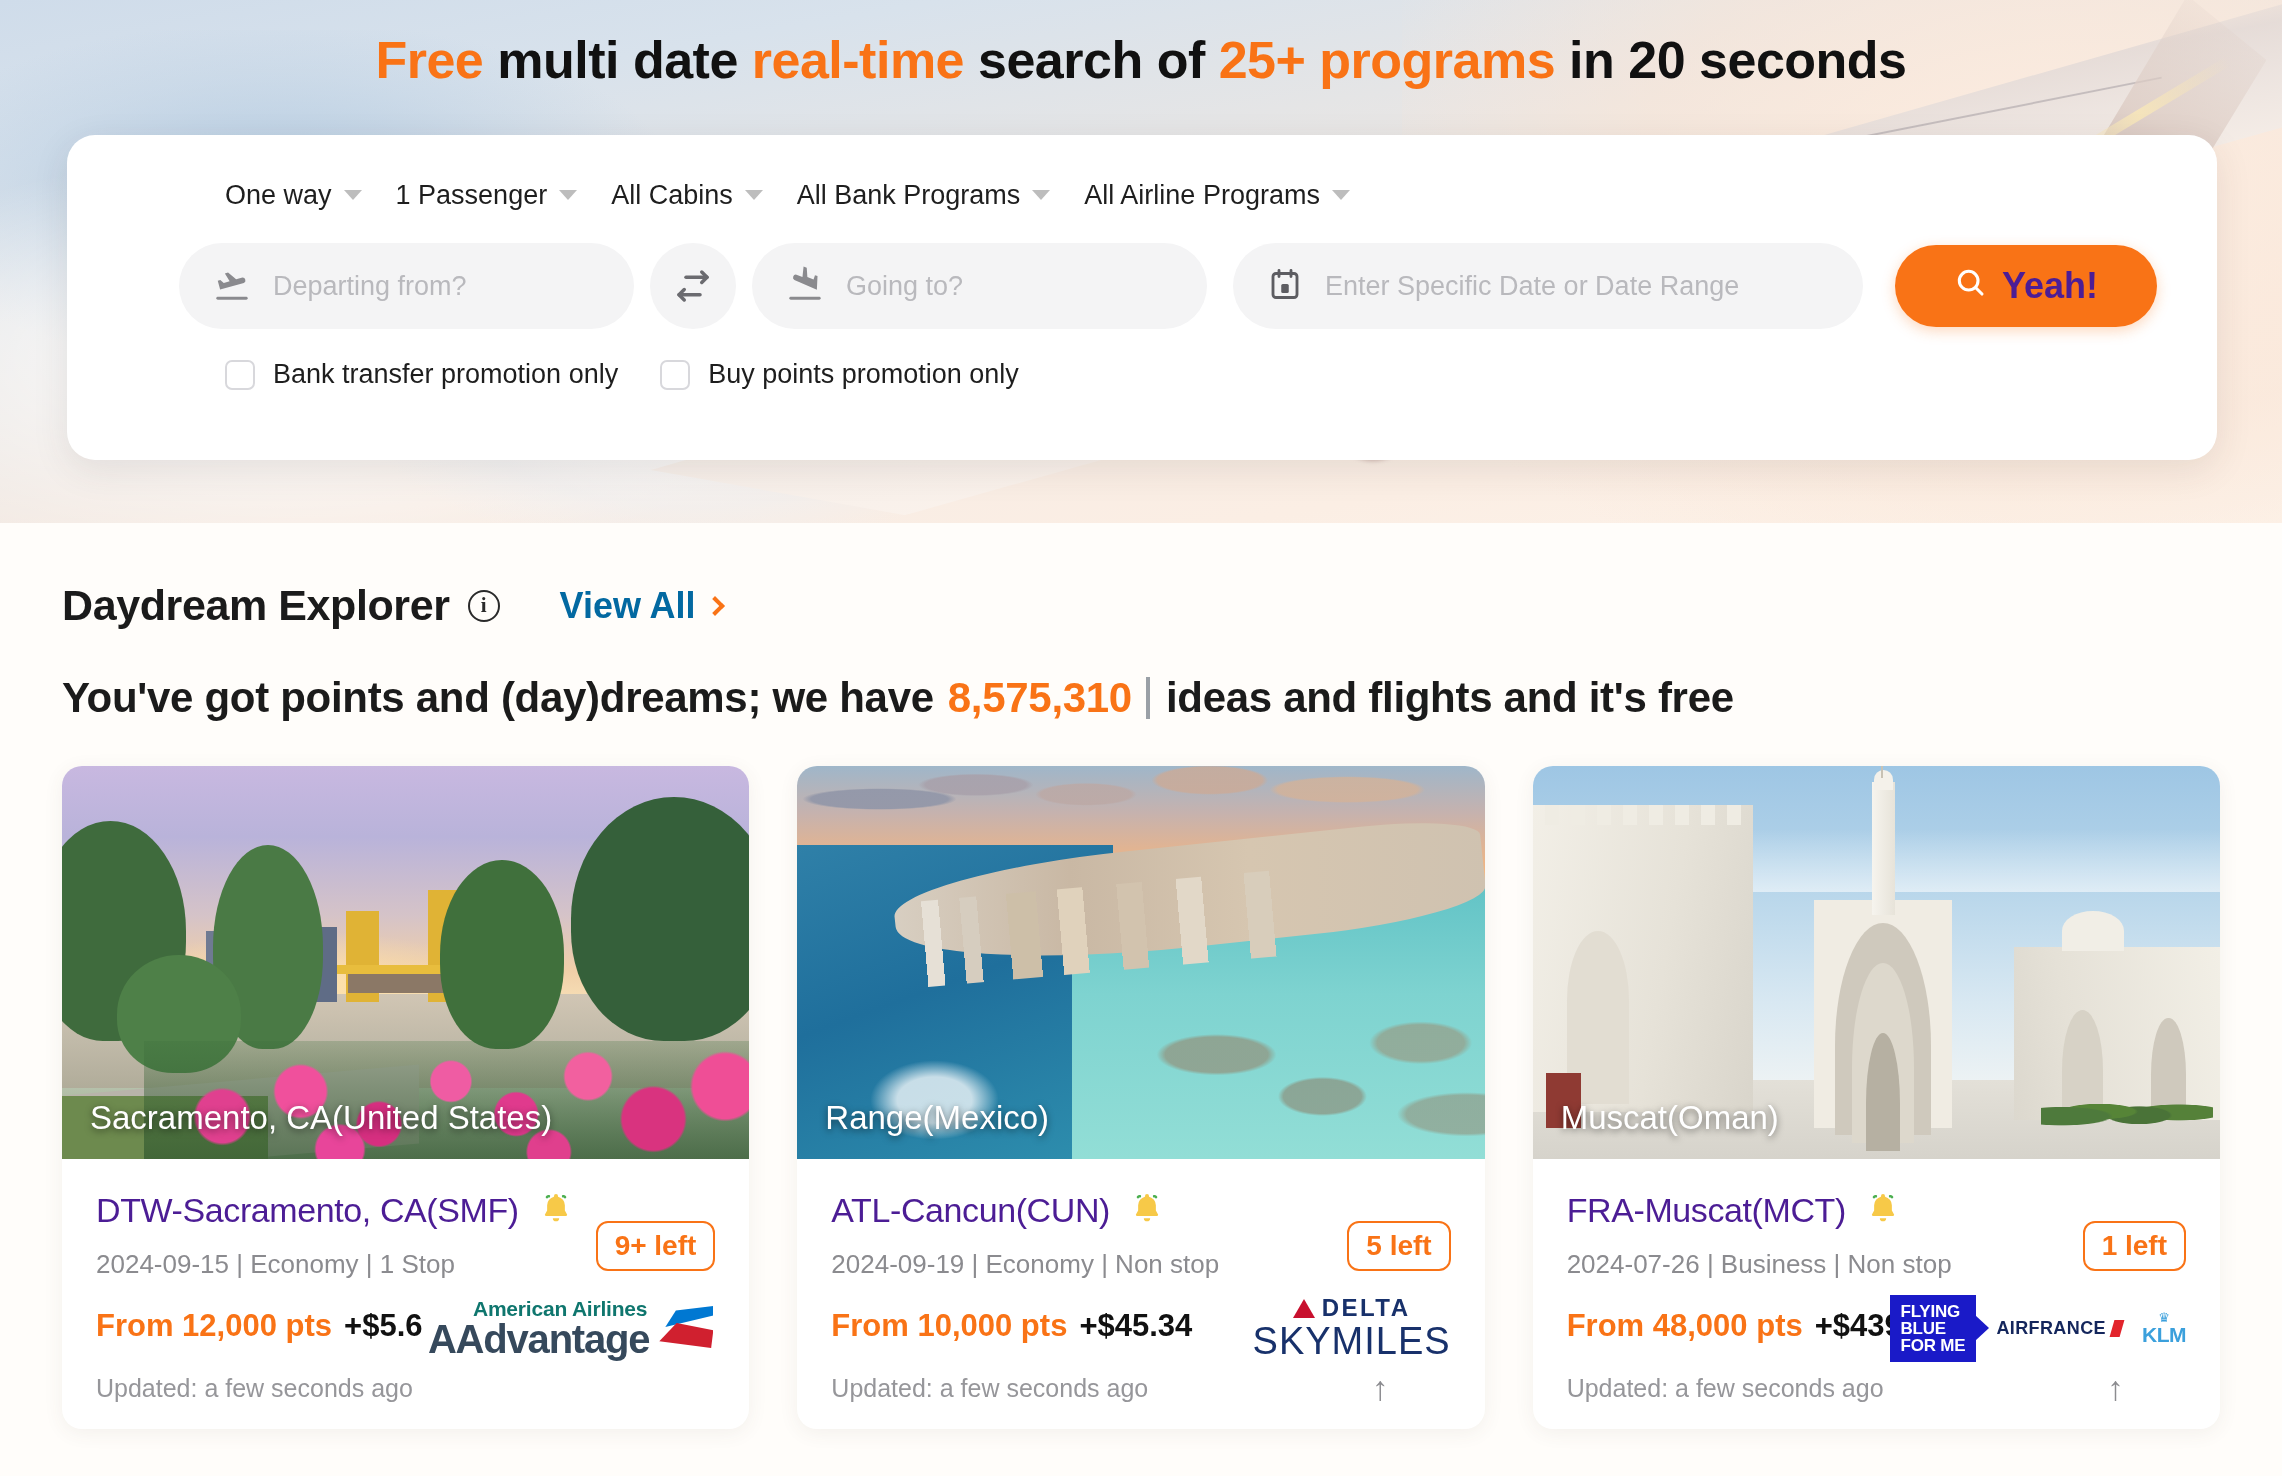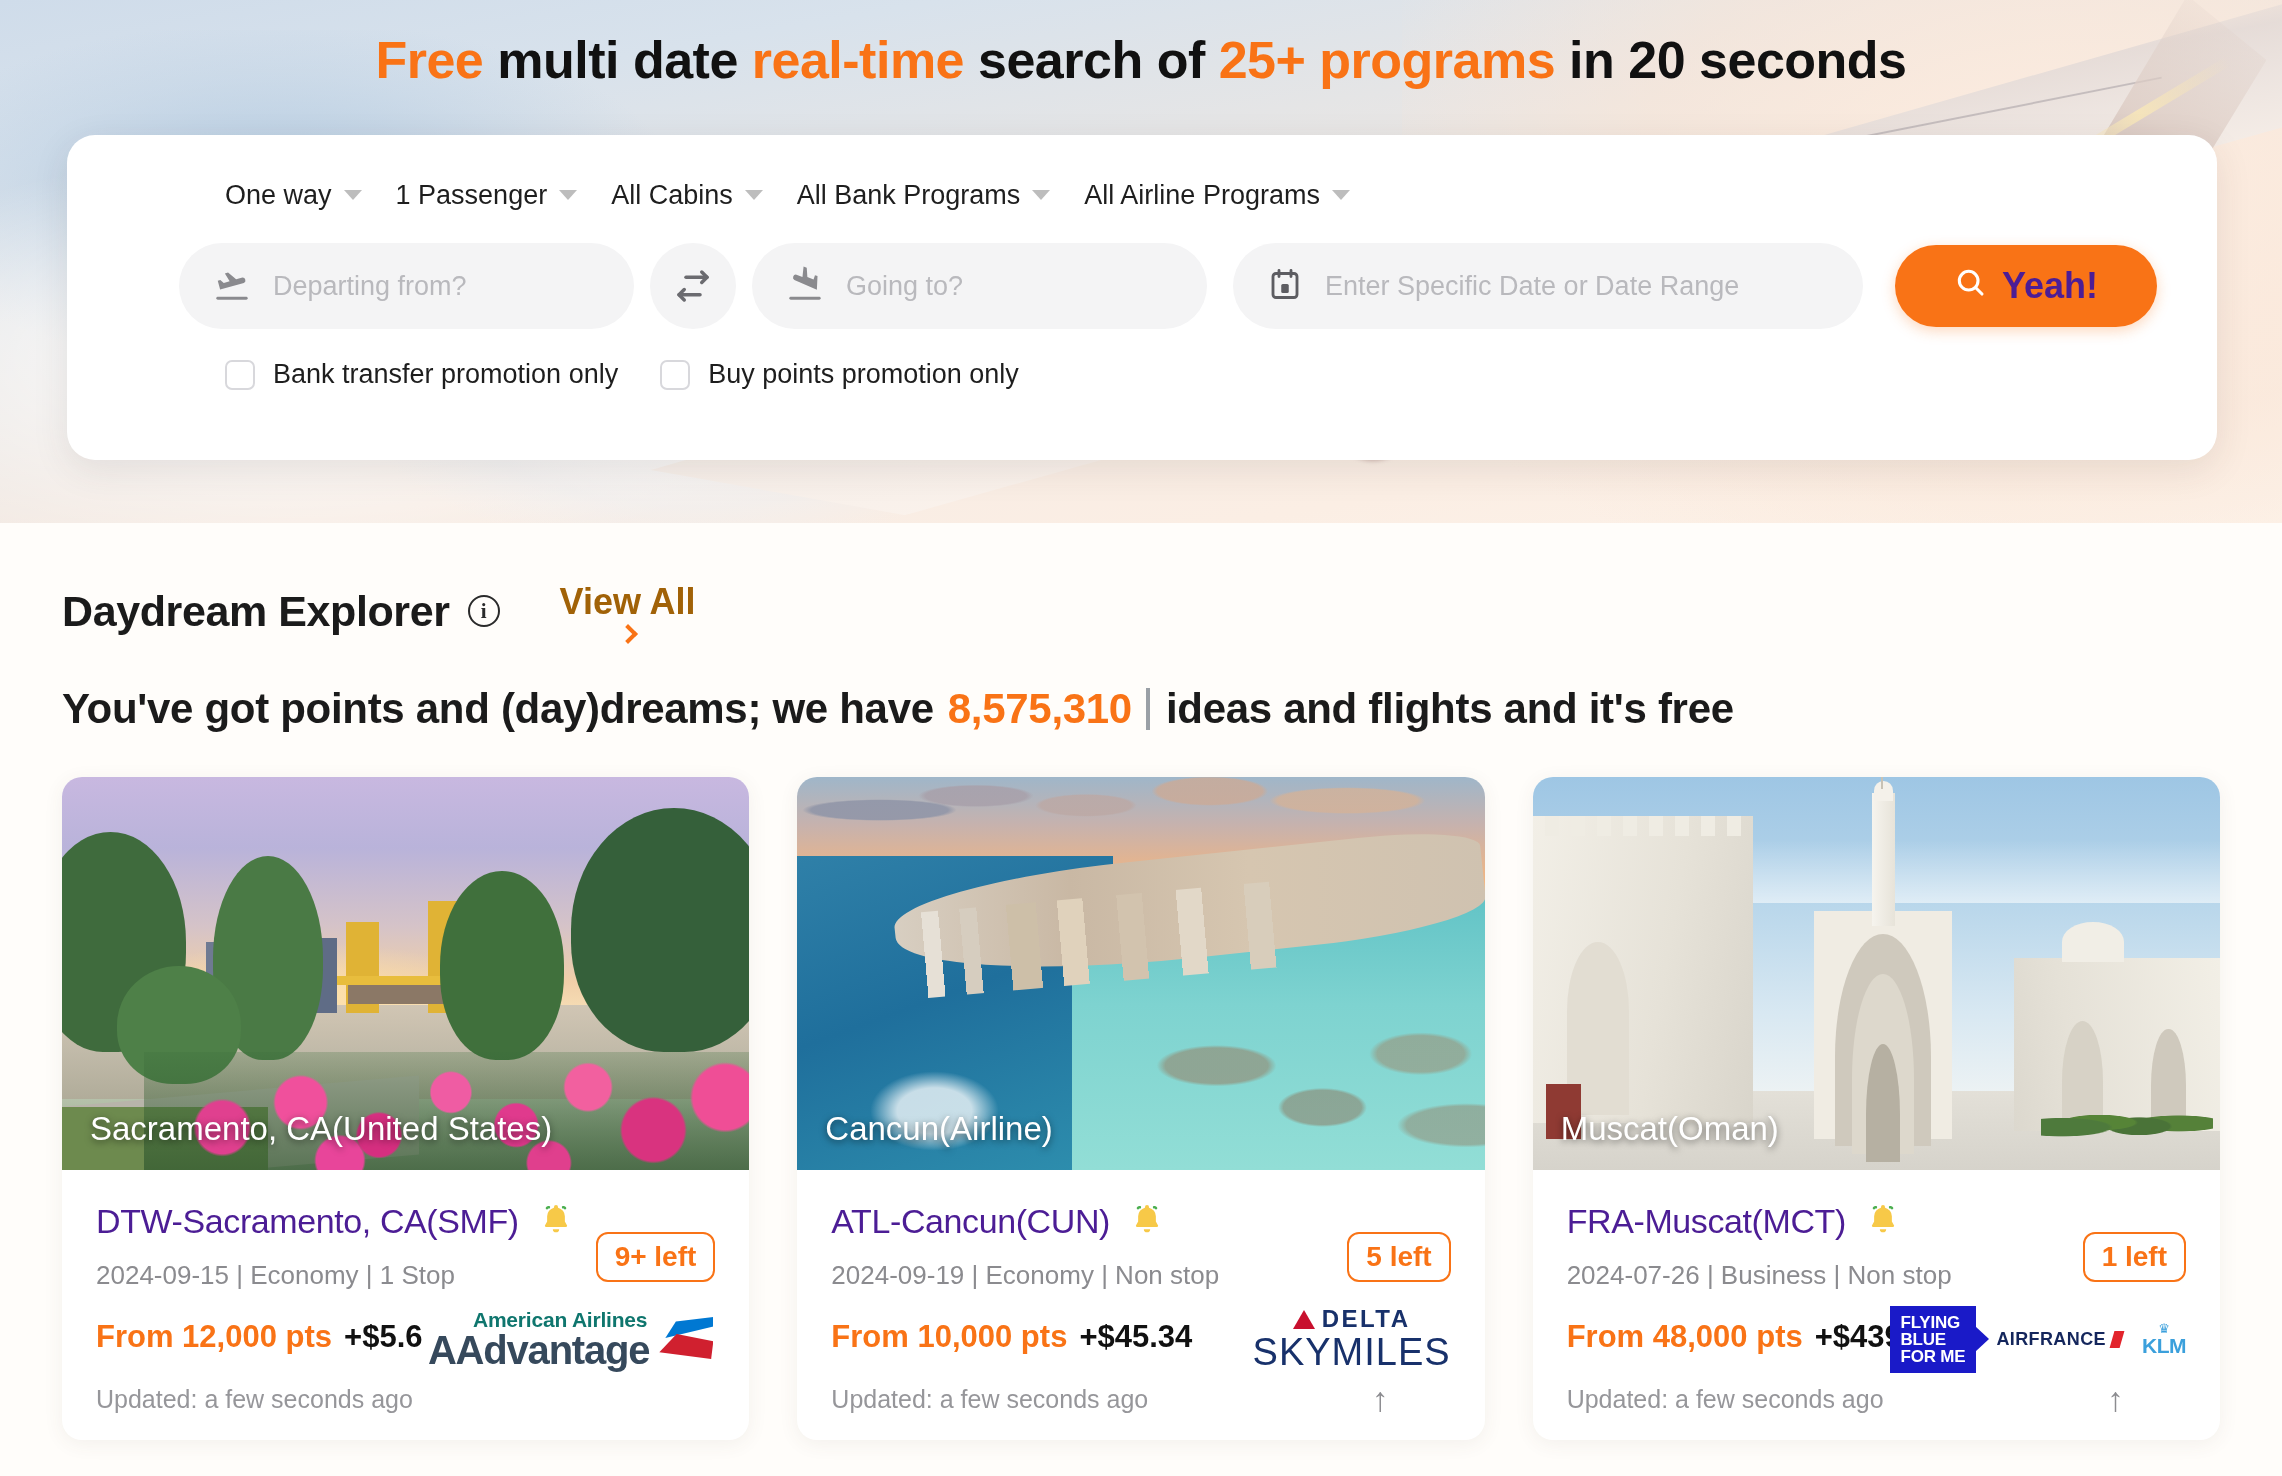--- a/index.html
+++ b/index.html
@@ -204,25 +204,24 @@
   .sec-title { font-size: 43px; font-weight: 800; color: #1b1b1b; letter-spacing: -0.4px; }
   .info-ic {
     width: 32px; height: 32px; border-radius: 50%;
     border: 2.5px solid #2a2a2a;
     display: flex; align-items: center; justify-content: center;
     font-size: 21px; font-weight: 700; color: #2a2a2a;
     font-family: "Liberation Serif", serif;
     cursor: pointer;
   }
   .view-all {
-    display: flex; align-items: center; gap: 4px;
+    display: flex; align-items: center; gap: 12px;
     margin-left: 42px;
-    color: #a16207; font-size: 36px; font-weight: 600;
+    color: #0369a1; font-size: 36px; font-weight: 600;
     cursor: pointer;
-    flex-direction: column;
   }
   .chev {
     width: 14px; height: 14px;
     border-top: 4px solid #f97316;
     border-right: 4px solid #f97316;
     transform: rotate(45deg);
   }
 
   .tagline {
     margin-top: 44px;
@@ -648,21 +647,21 @@
 
     <div class="card">
       <div class="card-img img-cun">
         <div class="clouds"></div>
         <div class="deepsea"></div>
         <div class="lagoon"></div>
         <div class="strip"></div>
         <div class="hotels"></div>
         <div class="reef"></div>
         <div class="surf"></div>
-        <div class="cap">Cancun(Airline)</div>
+        <div class="cap">Range(Mexico)</div>
       </div>
       <div class="card-body">
         <div class="route-row">
           <span class="route">ATL-Cancun(CUN)</span>
           <span>
             <svg width="38" height="38" viewBox="0 0 24 24">
               <path d="M6.3 5.1a1 1 0 0 1 1.2-.5" stroke="#4caf50" stroke-width="1.6" fill="none" stroke-linecap="round"></path>
               <path d="M17.7 5.1a1 1 0 0 0-1.2-.5" stroke="#4caf50" stroke-width="1.6" fill="none" stroke-linecap="round"></path>
               <path d="M12 3.2a1.3 1.3 0 0 1 1.3 1.3v.4a5.6 5.6 0 0 1 4.3 5.4v3.3l1.3 2.3a.7.7 0 0 1-.6 1.1H5.7a.7.7 0 0 1-.6-1.1l1.3-2.3v-3.3a5.6 5.6 0 0 1 4.3-5.4v-.4A1.3 1.3 0 0 1 12 3.2z" fill="#f7c948"></path>
               <path d="M10 18.4h4a2 2 0 0 1-4 0z" fill="#f7c948"></path>

